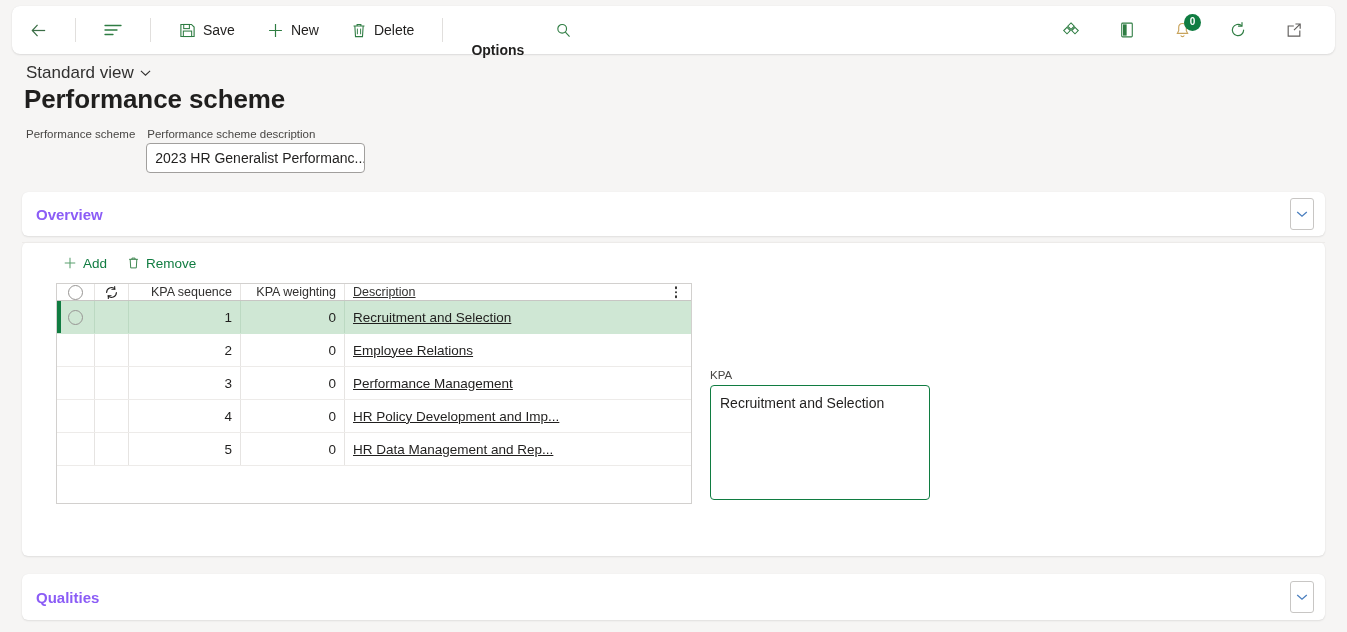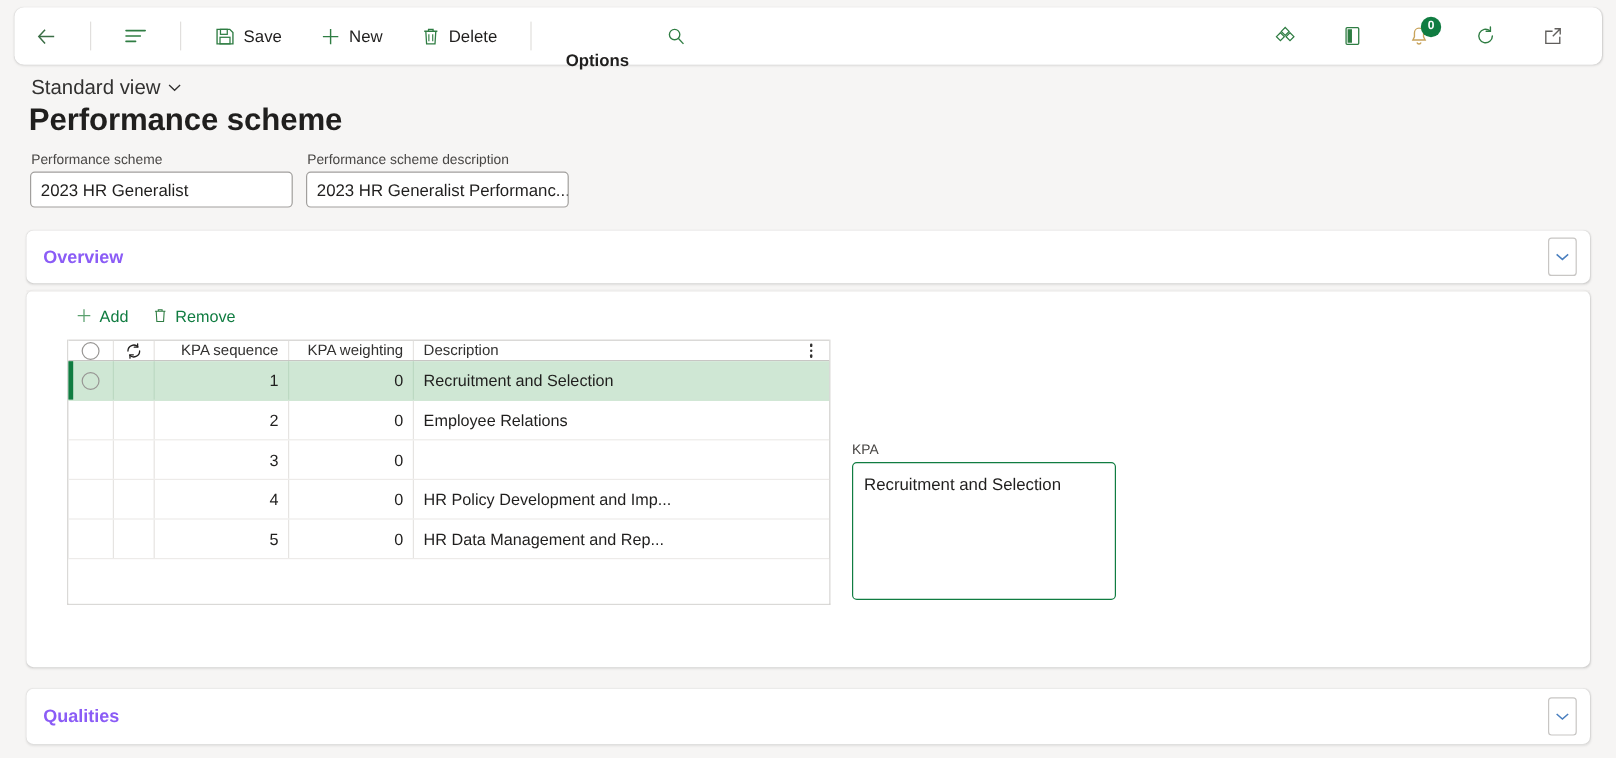--- a/index.html
+++ b/index.html
@@ -114,21 +114,21 @@
     background: #fff; font-size: 13.5px;
   }
   .grow { display: flex; height: 33px; align-items: stretch; position: relative; }
   .grow.header { height: 18px; background: #fff; border-bottom: 1px solid #c8c6c4; border-top: 1px solid #d2d0ce; }
   .gcell { display: flex; align-items: center; border-right: 1px solid #e6e4e2; padding: 0 8px; overflow: hidden; white-space: nowrap; }
   .grow.header .gcell { color: #323130; font-size: 12.5px; font-weight: 400; }
   .c-sel   { width: 38px; justify-content: center; padding: 0; }
   .c-refr  { width: 34px; justify-content: center; padding: 0; }
   .c-seq   { width: 112px; justify-content: flex-end; }
   .c-wt    { width: 104px; justify-content: flex-end; }
-  .c-desc  { flex: 1; border-right: none; justify-content: flex-start; }
+  .c-desc  { flex: 1; border-right: none; justify-content: flex-start; text-decoration: underline; }
   .grow.header .c-desc { position: relative; }
   .rowcircle { width: 15px; height: 15px; border: 1.4px solid #979593; border-radius: 50%; }
   .grow.data { border-bottom: 1px solid #edebe9; }
   .grow.data .gcell { color: #201f1e; }
   .grow.data.selected { background: #cfe7d4; border-bottom: 1px solid #cfe7d4; }
   .grow.data.selected::before {
     content: ""; position: absolute; left: 0; top: 0; bottom: 0; width: 4px; background: #107c41;
   }
   .grow.data.selected .gcell { border-right-color: #bcd9c2; }
   .grid-filler { height: 37px; background: #fff; }
@@ -281,21 +281,20 @@
         <path d="M1 1.6L6 6.4L11 1.6" fill="none" stroke="#323130" stroke-width="1.2"></path>
       </svg>
   </span>
 </div>
 
 <div class="page-title">Performance scheme</div>
 
 <div class="fields">
   <div class="field-group">
     <div class="field-label">Performance scheme</div>
-    <div class="field-input fi-1">2023 HR Generalist</div>
   </div>
   <div class="field-group">
     <div class="field-label">Performance scheme description</div>
     <div class="field-input fi-2">2023 HR Generalist Performanc...</div>
   </div>
 </div>
 
 <div class="card" id="card-overview">
   <div class="card-head">
     <span class="card-title">Overview</span>
@@ -375,20 +374,21 @@
         <div class="gcell c-seq">2</div>
         <div class="gcell c-wt">0</div>
         <div class="gcell c-desc">Employee Relations</div>
       </div>
 
       <div class="grow data">
         <div class="gcell c-sel"></div>
         <div class="gcell c-refr"></div>
         <div class="gcell c-seq">3</div>
         <div class="gcell c-wt">0</div>
+        <div class="gcell c-desc">Performance Management</div>
       </div>
 
       <div class="grow data">
         <div class="gcell c-sel"></div>
         <div class="gcell c-refr"></div>
         <div class="gcell c-seq">4</div>
         <div class="gcell c-wt">0</div>
         <div class="gcell c-desc">HR Policy Development and Imp...</div>
       </div>
 

